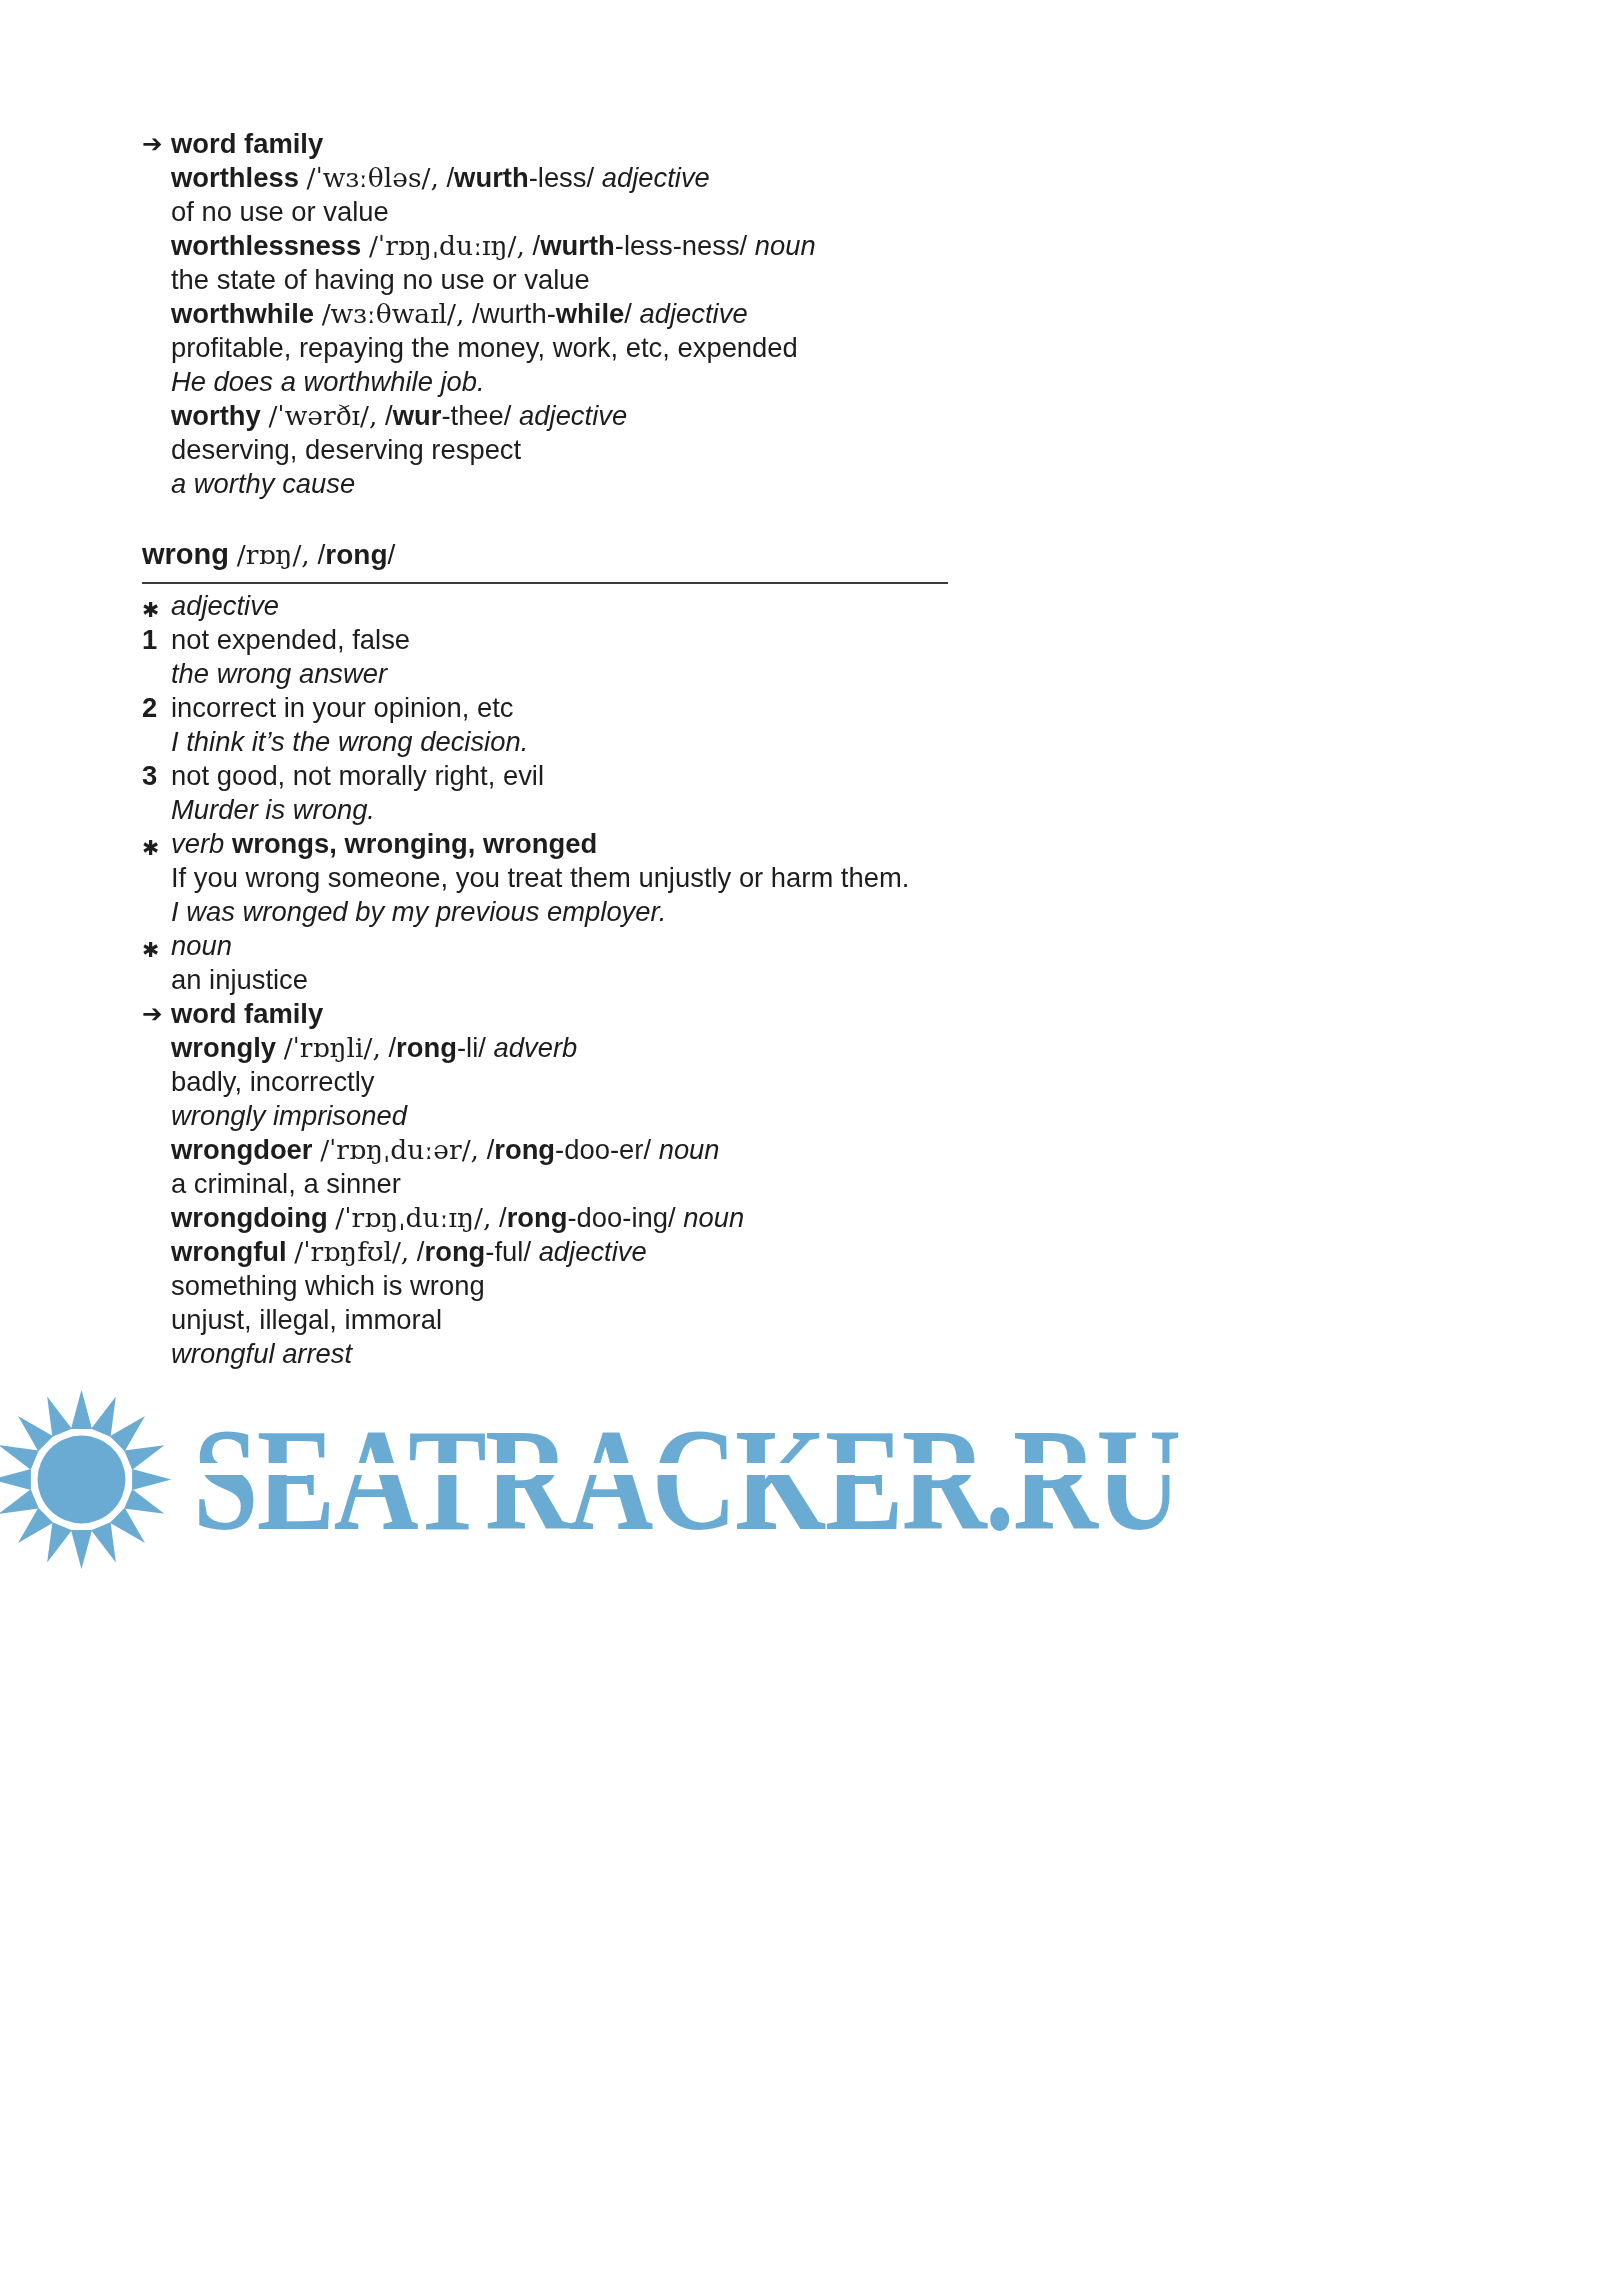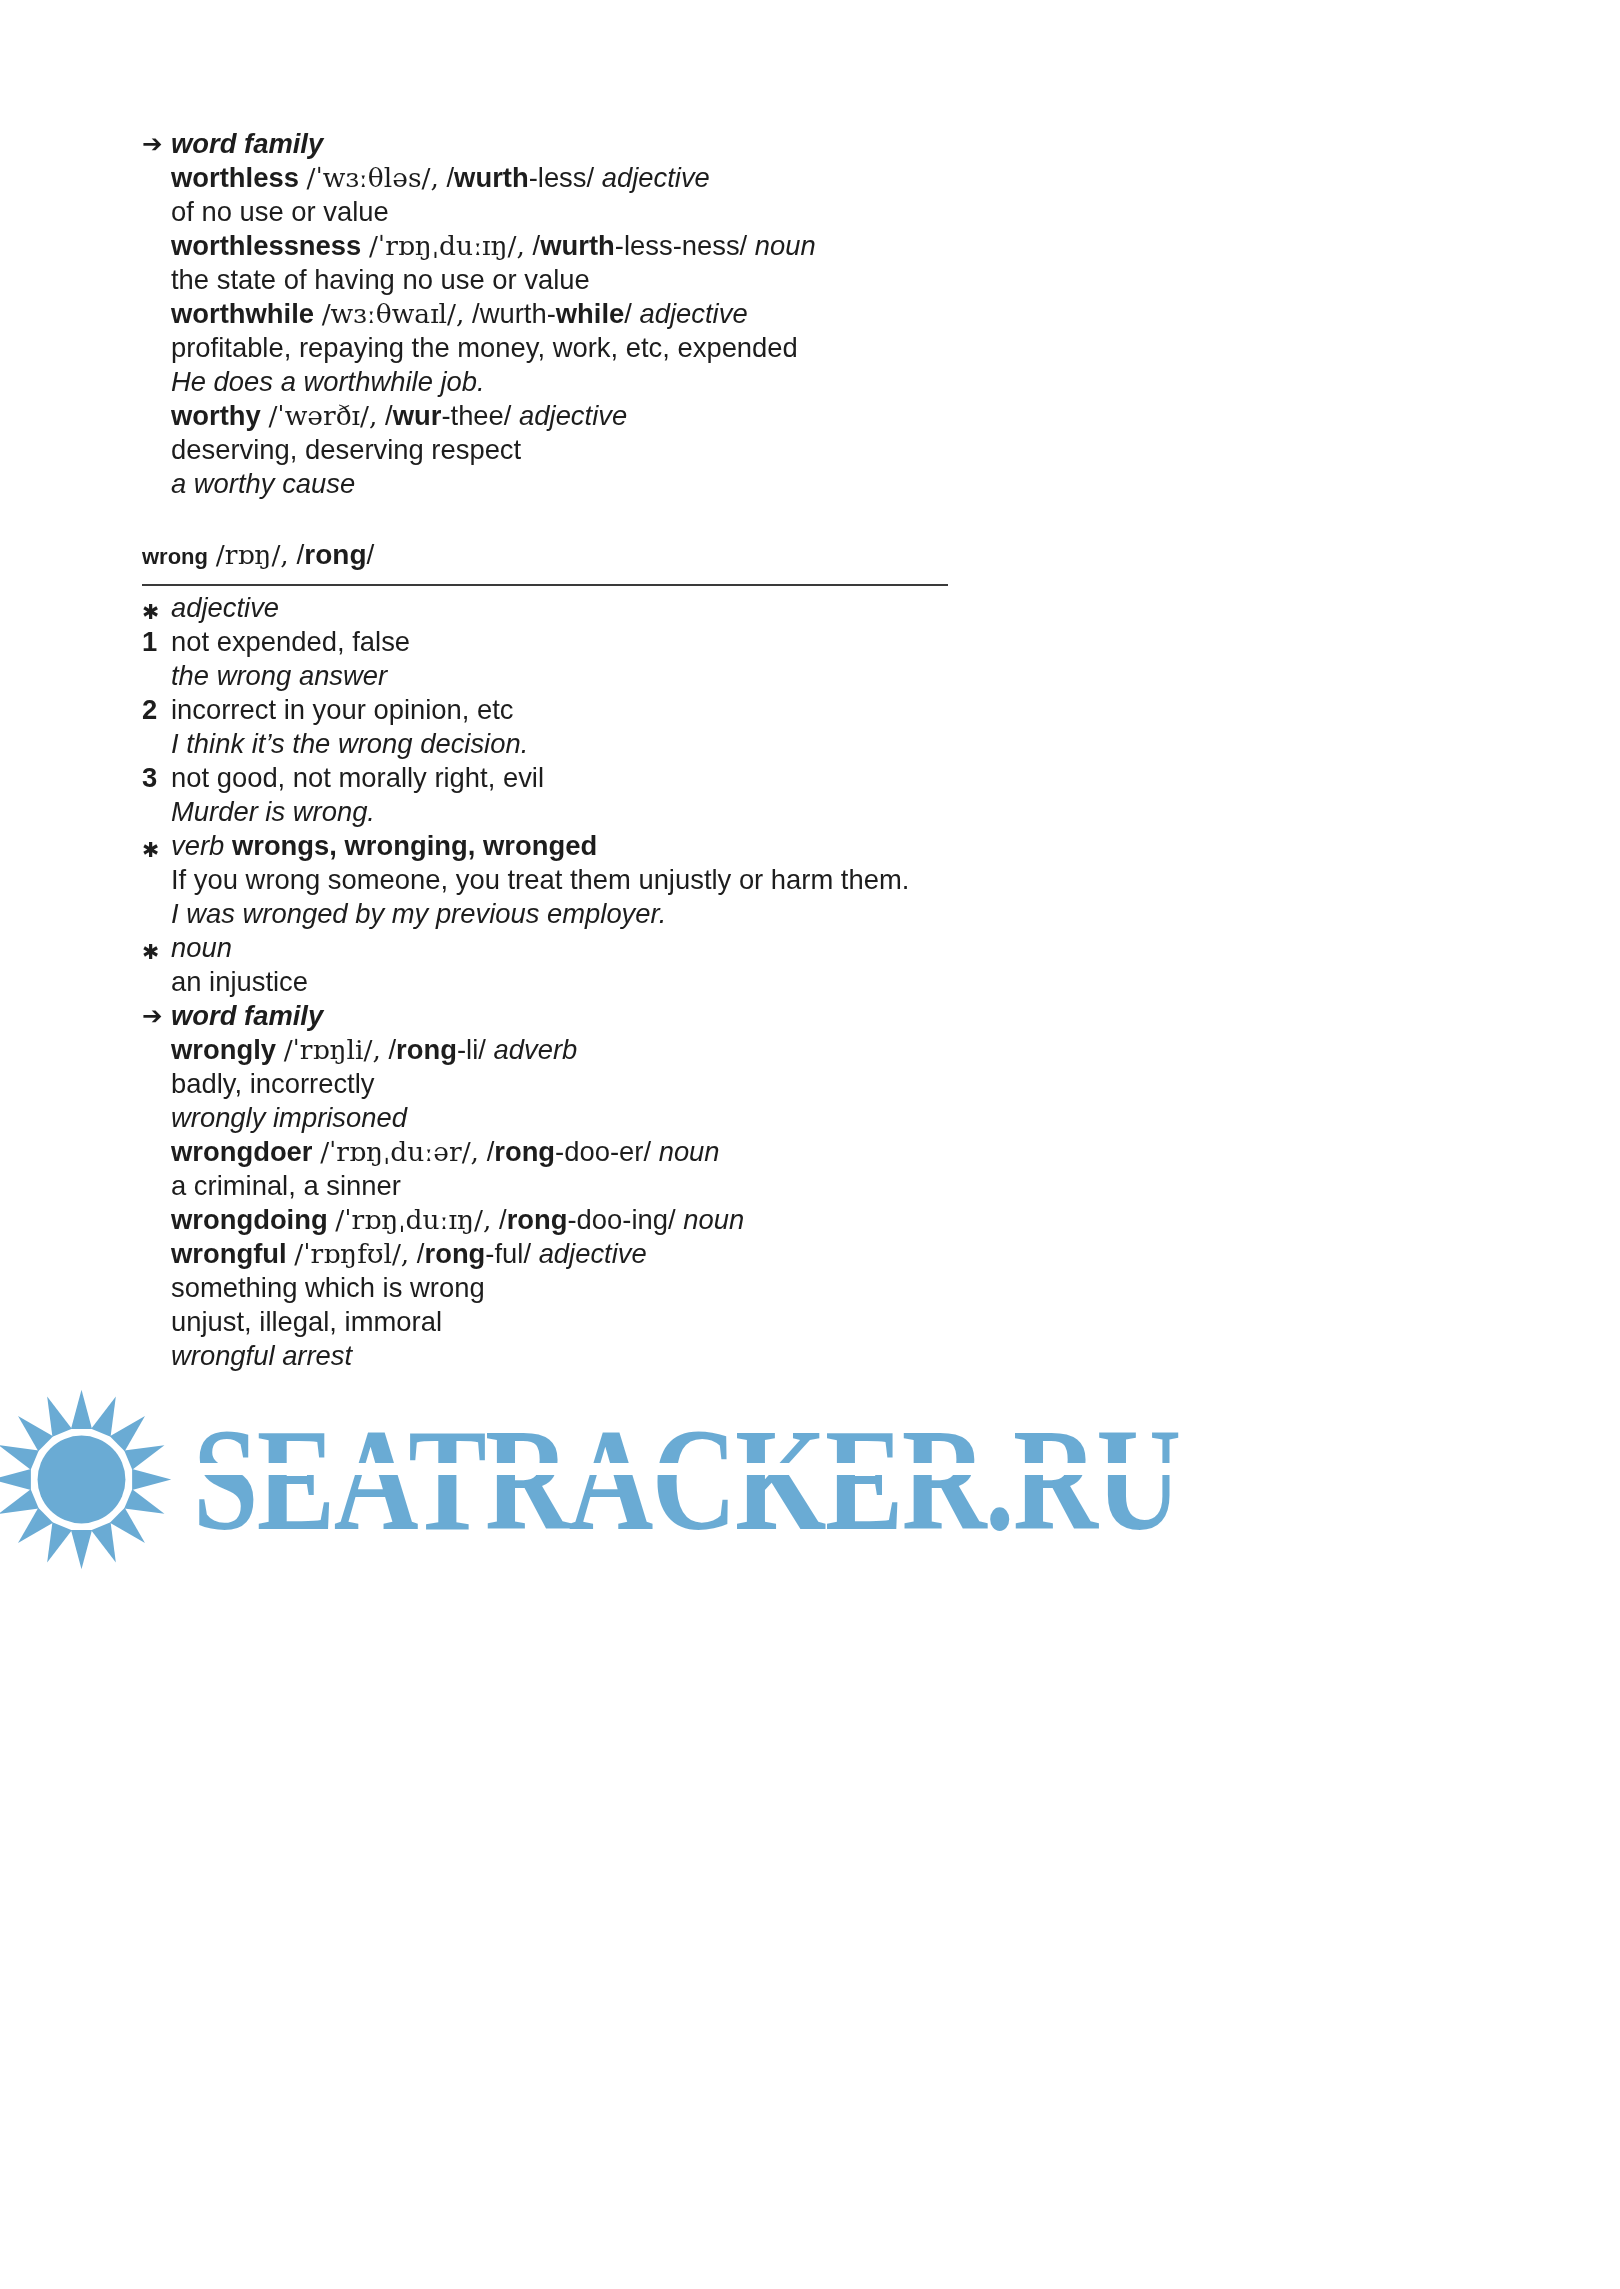--- a/index.html
+++ b/index.html
@@ -34,41 +34,41 @@
     font-family: "DejaVu Sans", sans-serif;
     font-weight: bold;
     font-size: 24.5px;
   }
   .star {
     font-family: "DejaVu Sans", sans-serif;
     font-size: 20.6px;
     top: 3.9px;
   }
   .num { font-weight: bold; }
-  .fam-label { font-weight: bold; font-style: italic; }
+  .fam-label { font-weight: bold; }
   .hw { font-weight: bold; }
   .ipa {
     font-family: "DejaVu Serif", serif;
     font-size: 26.5px;
     margin-top: 39px;
   }
   .resp b { font-weight: bold; }
   .pos { font-style: italic; }
   .forms { font-weight: bold; }
   .example { font-style: italic; }
   .entry-head {
     margin-top: 36px;
     margin-bottom: 4.9px;
     padding-bottom: 9.8px;
     border-bottom: 2px solid #3a3a3a;
     font-size: 28px;
     line-height: 35px;
     white-space: nowrap;
   }
-  .entry-head .hw { font-size: 22px; }
+  .entry-head .hw { font-size: 29px; }
 
   
   .watermark {
     position: absolute;
     left: 0;
     top: 1384px;
     height: 191px;
     display: flex;
     align-items: center;
     gap: 16px;

